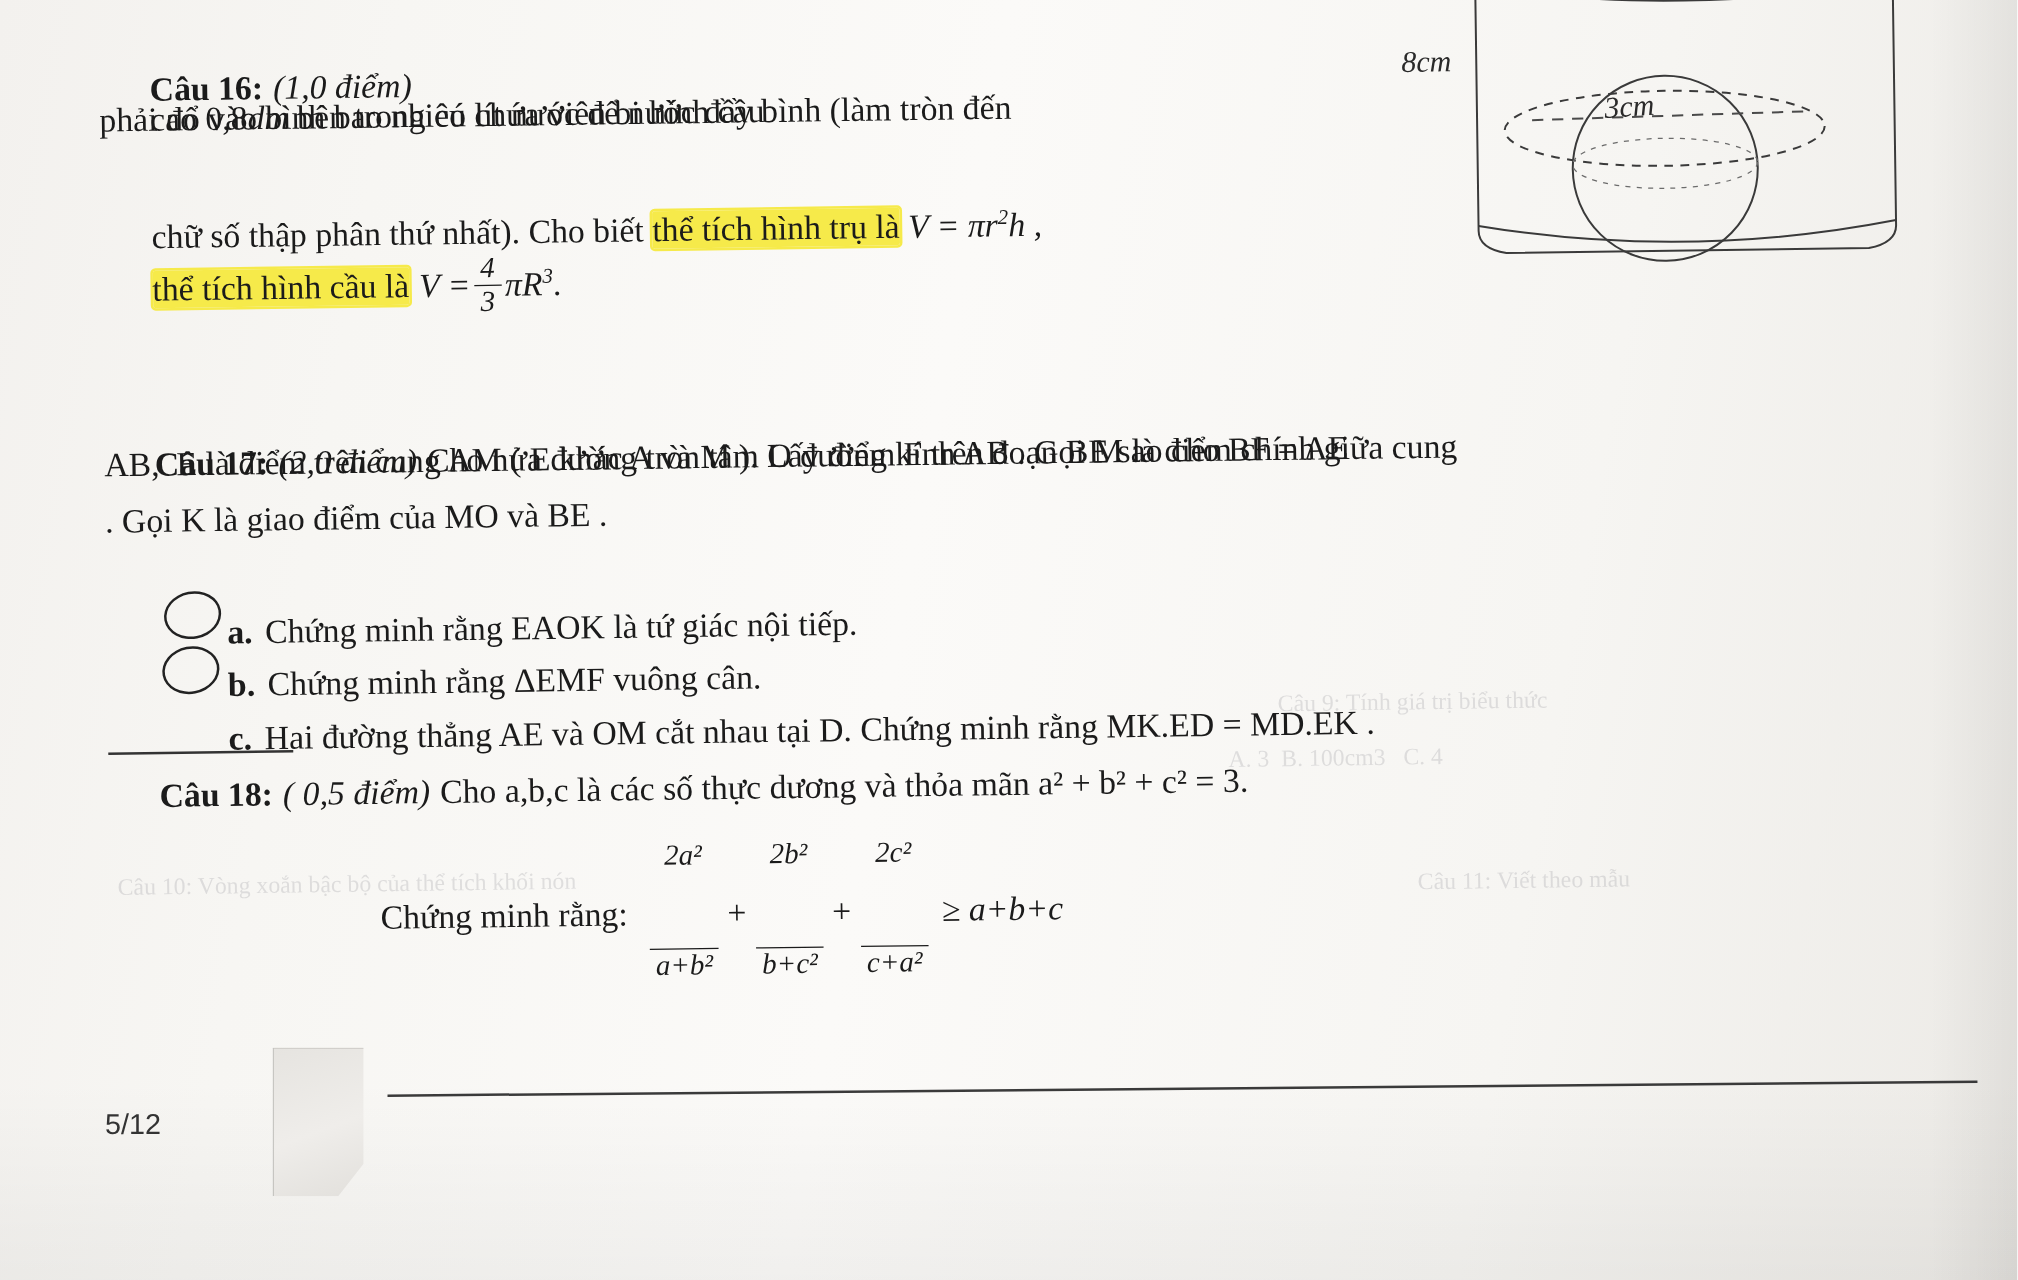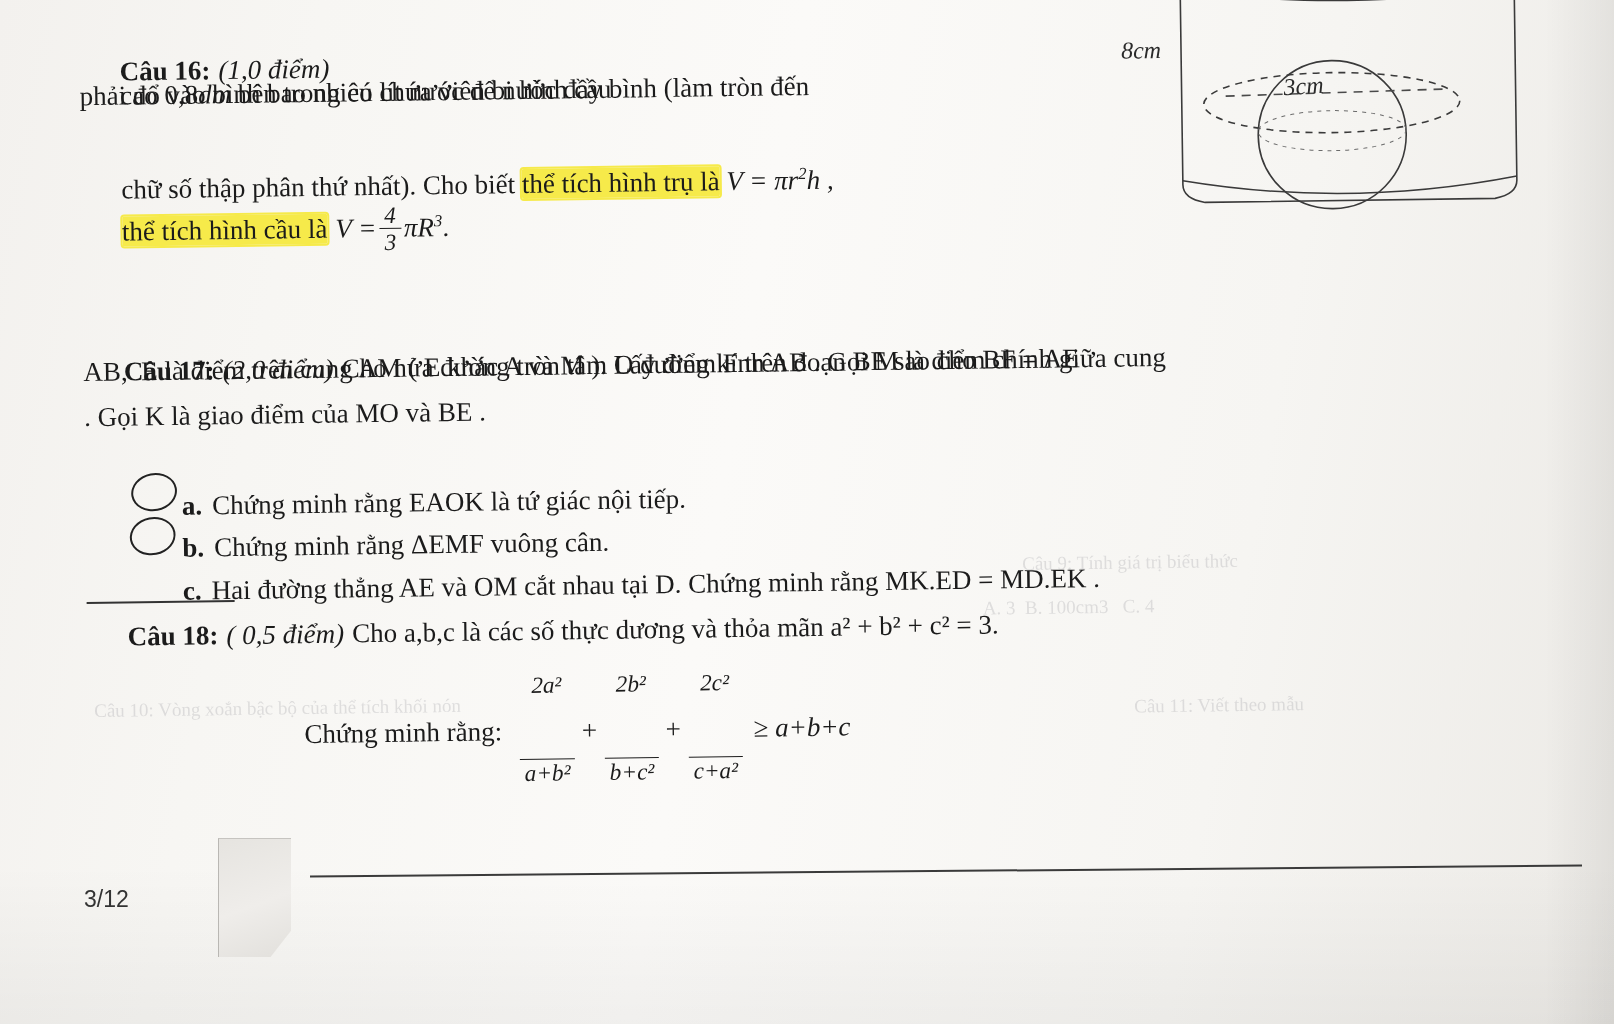--- a/index.html
+++ b/index.html
@@ -235,14 +235,14 @@
         <path d="M62 112 L280 108" stroke-dasharray="9 7" stroke="#4a4a4a"></path>
       </svg>
       <div class="handwrite" style="position:absolute; left:-42px; top:52px;">8cm</div>
       <div class="handwrite" style="position:absolute; left:120px; top:90px; transform:rotate(-3deg);">3cm</div>
     </div>
 
   </div>
 
   <div id="footer-rule"></div>
   <div id="dogear"></div>
-  <div id="page-num">3/12</div>
+  <div id="page-num">5/12</div>
 </div>
 
 </body></html>

